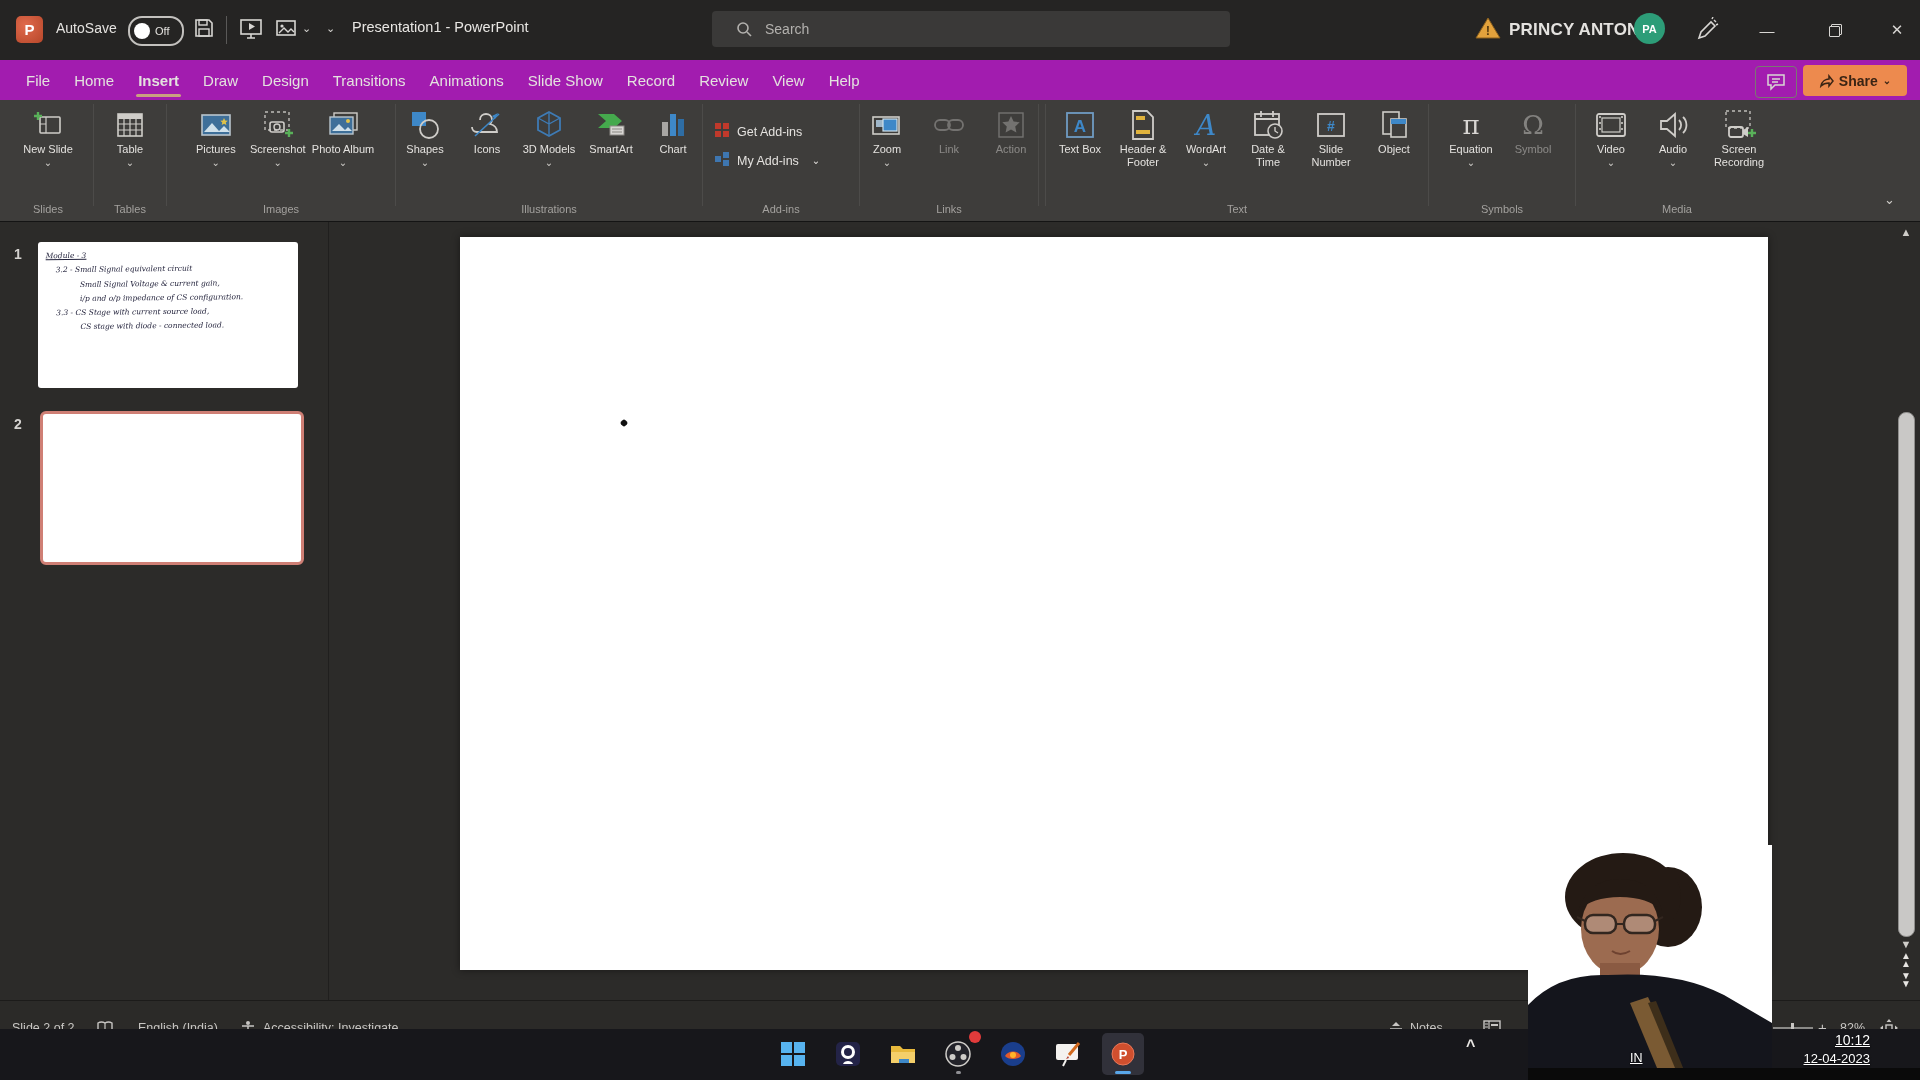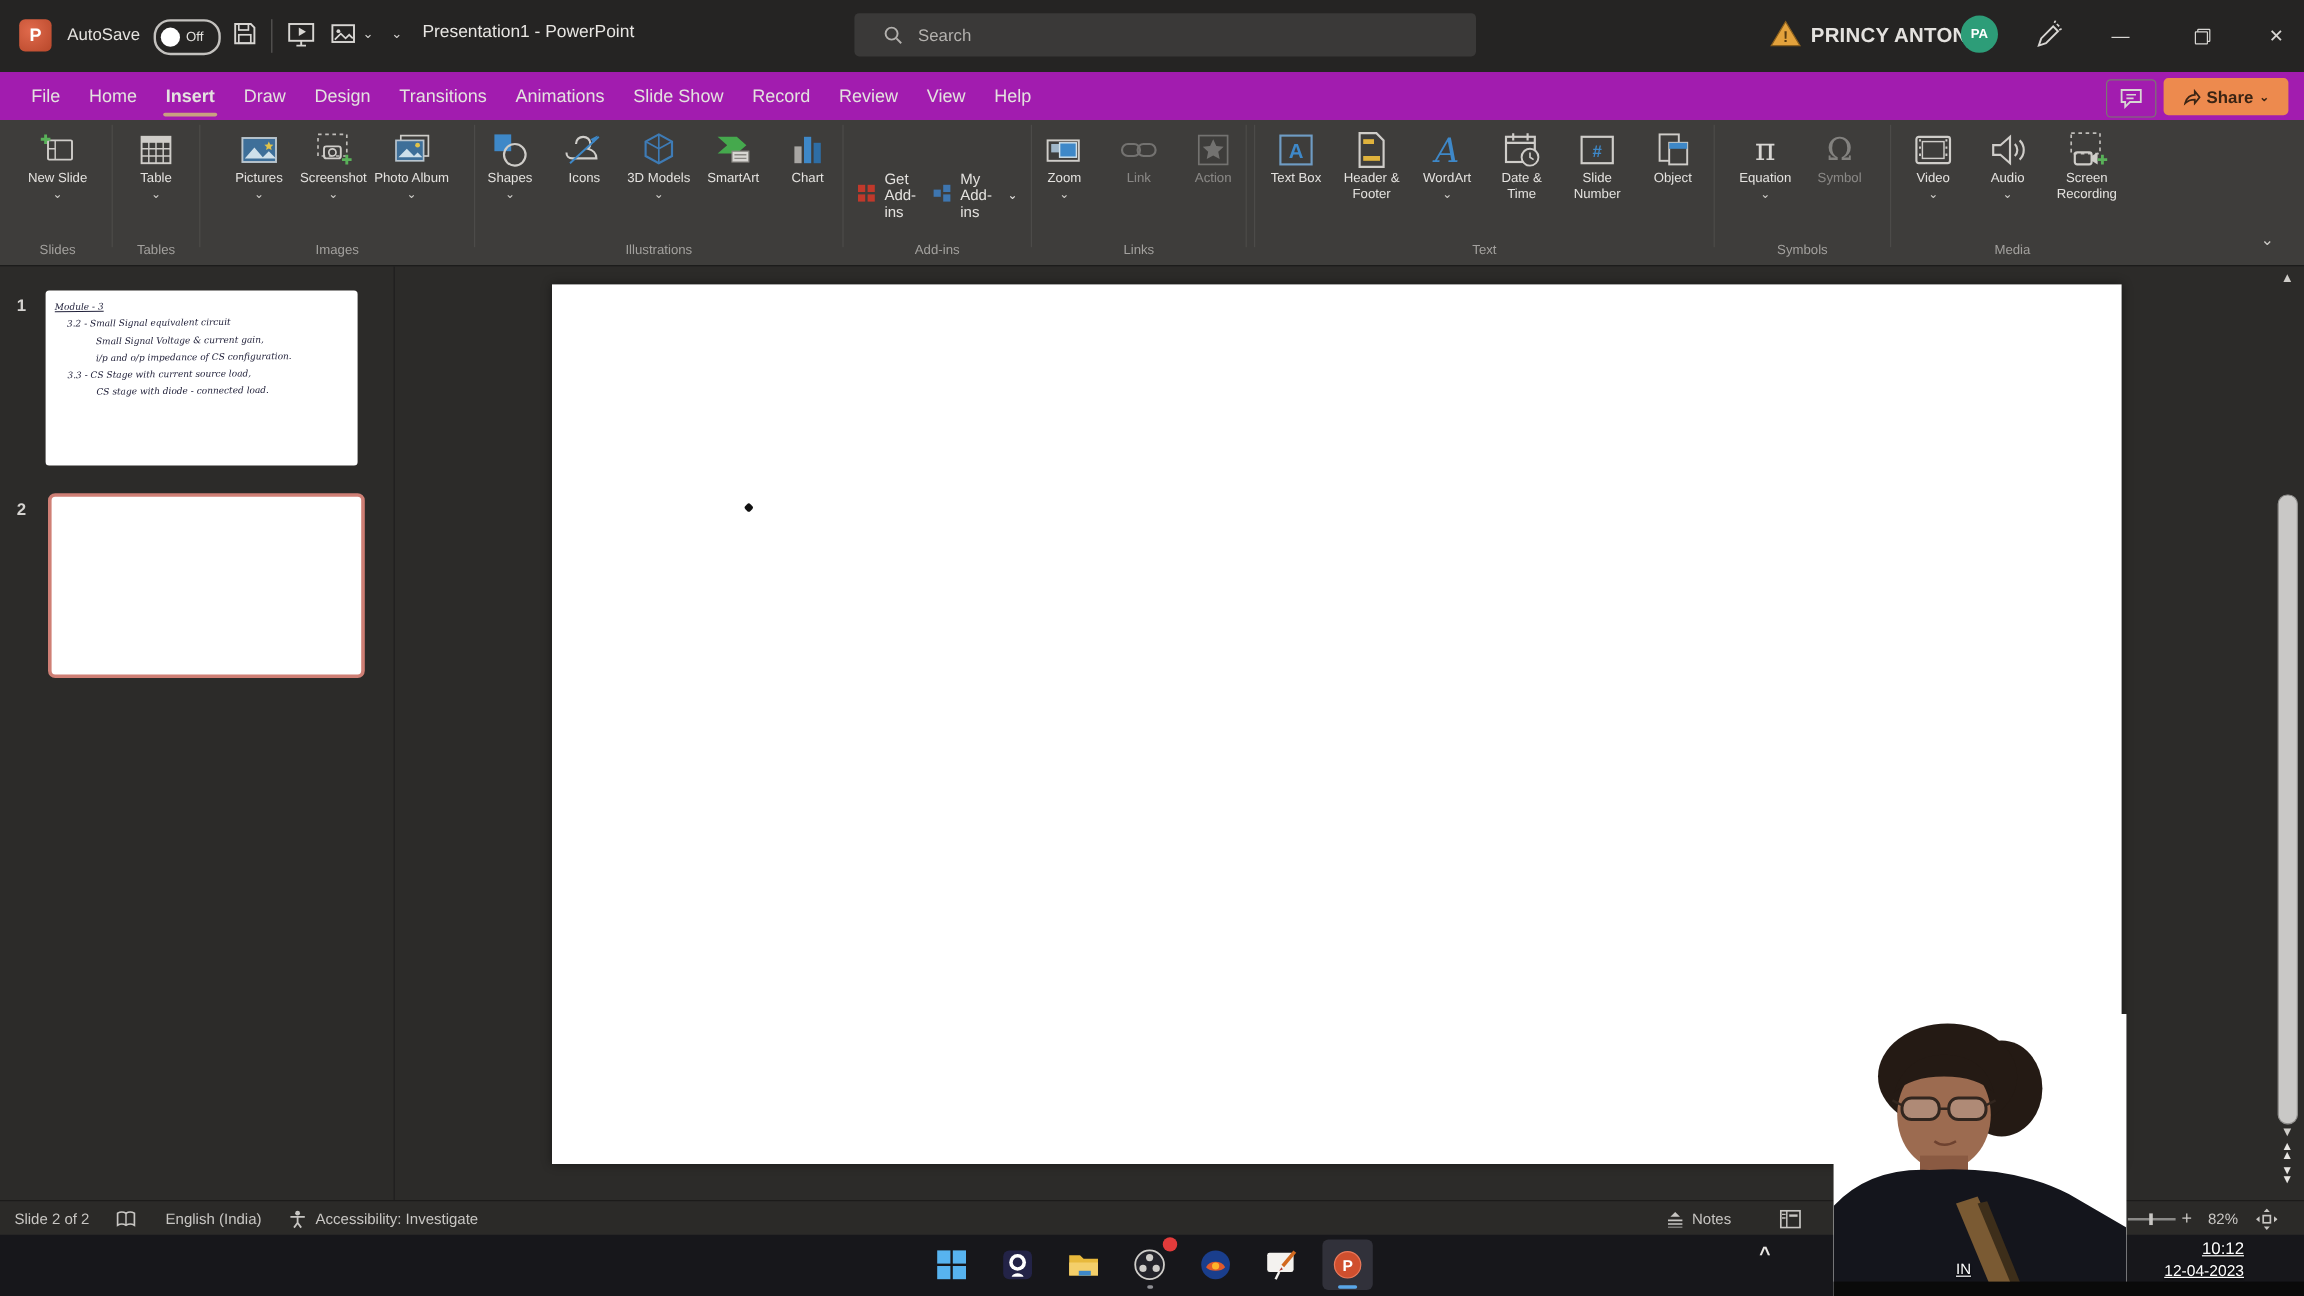--- a/index.html
+++ b/index.html
@@ -46,21 +46,21 @@
   .grp{display:flex;flex-direction:column;height:120px;}
   .grp .btns{display:flex;flex:1;align-items:flex-start;justify-content:center;padding-top:3px;}
   .grp .gname{font-size:11px;color:#a3a19e;text-align:center;padding-bottom:5px;}
   .gdiv{width:1px;background:#4c4b49;height:102px;margin:4px 3px 0;}
   .bigbtn{display:flex;flex-direction:column;align-items:center;min-width:56px;padding:4px 3px 0;color:#e4e2df;
           font-size:11px;text-align:center;border-radius:3px;}
   .bigbtn .ic{height:36px;display:flex;align-items:center;justify-content:center;}
   .bigbtn .lbl{line-height:13px;max-width:64px;}
   .bigbtn .dd{font-size:10px;line-height:10px;color:#cfcdc9;margin-top:2px;}
   .bigbtn.disabled{opacity:.45;}
-  .addins-col{display:flex;flex-direction:row;justify-content:flex-start;gap:10px;padding:22px 8px 0;}
+  .addins-col{display:flex;flex-direction:column;justify-content:flex-start;gap:10px;padding:22px 8px 0;}
   .smallbtn{display:flex;align-items:center;gap:7px;font-size:12.5px;color:#e4e2df;}
   .glyph-ic{font-size:26px;line-height:26px;color:#d8d6d3;font-family:"DejaVu Serif",serif;}
   .ribbon-collapse{position:absolute;left:1884px;top:192px;color:#cfcdc9;font-size:13px;}
 
   
   .panel-divider{position:absolute;left:328px;top:222px;width:1px;height:778px;background:#201f1e;}
   .thumb-num{position:absolute;font-size:14px;font-weight:bold;color:#d5d3d0;}
   .thumb{position:absolute;background:#fff;border-radius:3px;}
   .thumb1{left:38px;top:242px;width:260px;height:146px;overflow:hidden;}
   .thumb2{left:40px;top:411px;width:258px;height:148px;border:3px solid #cf7f75;border-radius:6px;}
@@ -75,21 +75,21 @@
   .bullet{position:absolute;left:621px;top:420px;width:6px;height:6px;background:#111;border-radius:2px;transform:rotate(45deg);}
 
   
   .sb-arrow{position:absolute;left:1896px;width:20px;text-align:center;color:#cfcdc9;font-size:11px;line-height:12px;}
   .sb-thumb{position:absolute;left:1898px;top:412px;width:15px;height:523px;background:#c9c8c6;border-radius:8px;border:1px solid #8f8e8c;}
   .sb-dbl{position:absolute;left:1896px;width:20px;text-align:center;color:#e8e6e3;font-size:10px;line-height:8px;}
 
   
   .statusbar{position:absolute;top:1000px;left:0;width:1920px;height:29px;background:#2b2a28;border-top:1px solid #1c1b1a;
              font-size:12.5px;color:#c8c6c3;z-index:10;}
-  .sb-item{position:absolute;top:0;height:29px;display:flex;align-items:center;gap:6px;text-align:right;}
+  .sb-item{position:absolute;top:12px;height:29px;display:flex;align-items:center;gap:6px;text-align:right;}
 
   
   .taskbar{position:absolute;top:1029px;left:0;width:1920px;height:51px;background:#17171b;z-index:20;}
   .tb-icons{position:absolute;left:772px;top:4px;display:flex;gap:13px;}
   .tile{width:42px;height:42px;border-radius:5px;display:flex;align-items:center;justify-content:center;position:relative;}
   .tile.active{background:#31313a;}
   .tile.active::after{content:"";position:absolute;bottom:1px;left:13px;width:16px;height:3px;border-radius:2px;background:#59a6e8;}
   .run-dot{position:absolute;bottom:1px;left:19px;width:5px;height:3px;border-radius:2px;background:#8f8f94;}
   .obs-dot{position:absolute;top:-2px;right:-2px;width:12px;height:12px;border-radius:50%;background:#e23b3b;}
   .tb-caret{position:absolute;left:1466px;top:8px;font-size:16px;font-weight:bold;color:#e8e6e3;}

